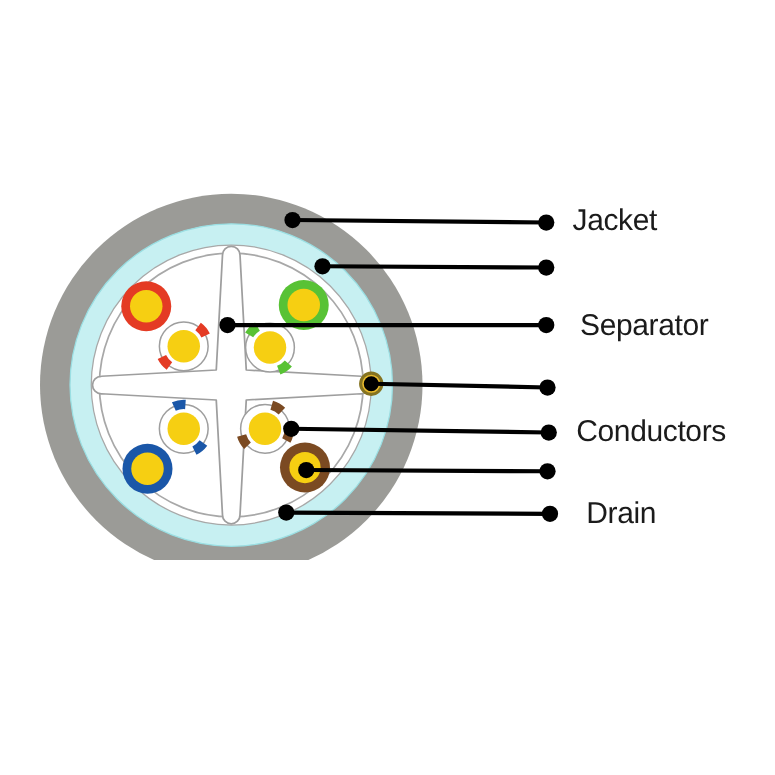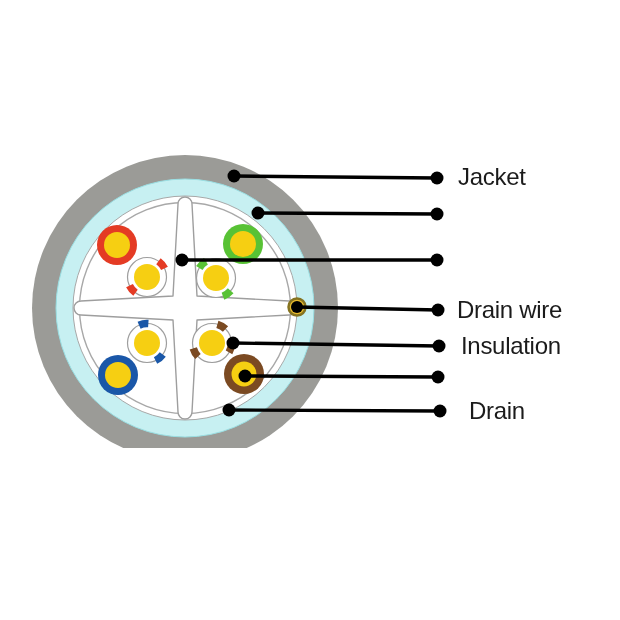--- a/index.html
+++ b/index.html
@@ -110,17 +110,17 @@
       <circle cx="233" cy="343" r="6.5"></circle>
       <circle cx="439" cy="346" r="6.5"></circle>
       <circle cx="245" cy="376" r="6.5"></circle>
       <circle cx="438" cy="377" r="6.5"></circle>
       <circle cx="229" cy="410" r="6.5"></circle>
       <circle cx="440" cy="411" r="6.5"></circle>
     </g>
   </svg>
 
   <div class="part-label" style="left:458px; top:163px;">Jacket</div>
-  <div class="part-label" style="left:457px; top:296px;">Drain wire</div>
-  <div class="part-label" style="left:461px; top:332px;">Insulation</div>
+  <div class="part-label" style="left:464px; top:247px;">Separator</div>
+  <div class="part-label" style="left:461px; top:332px;">Conductors</div>
   <div class="part-label" style="left:469px; top:397px;">Drain</div>
 
 </div>
 
 </body></html>

